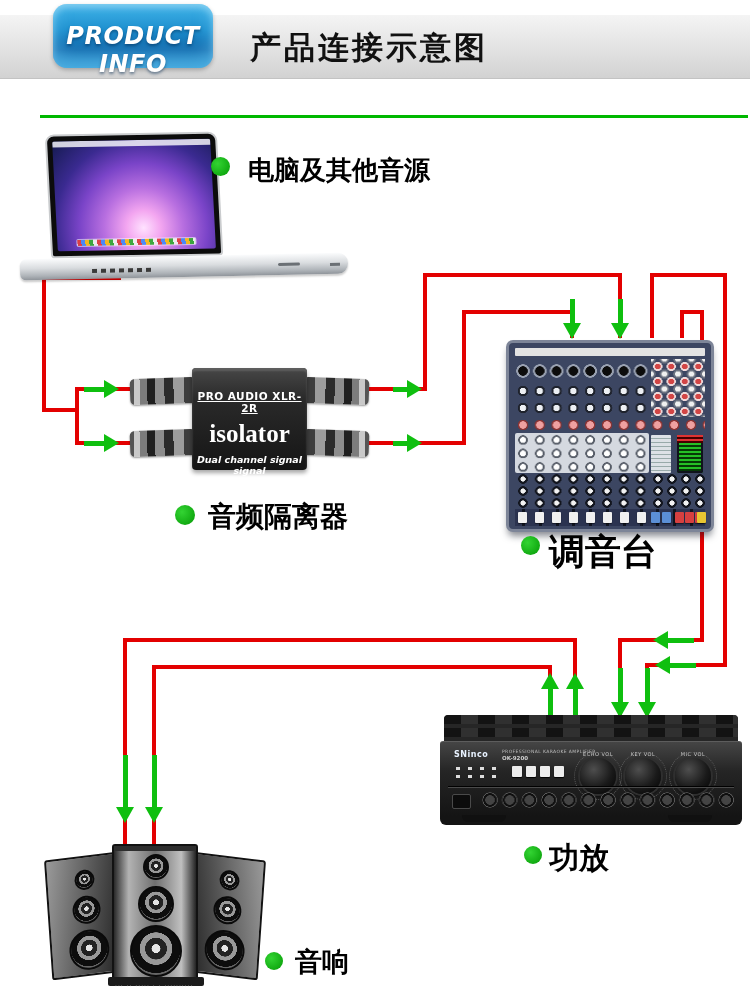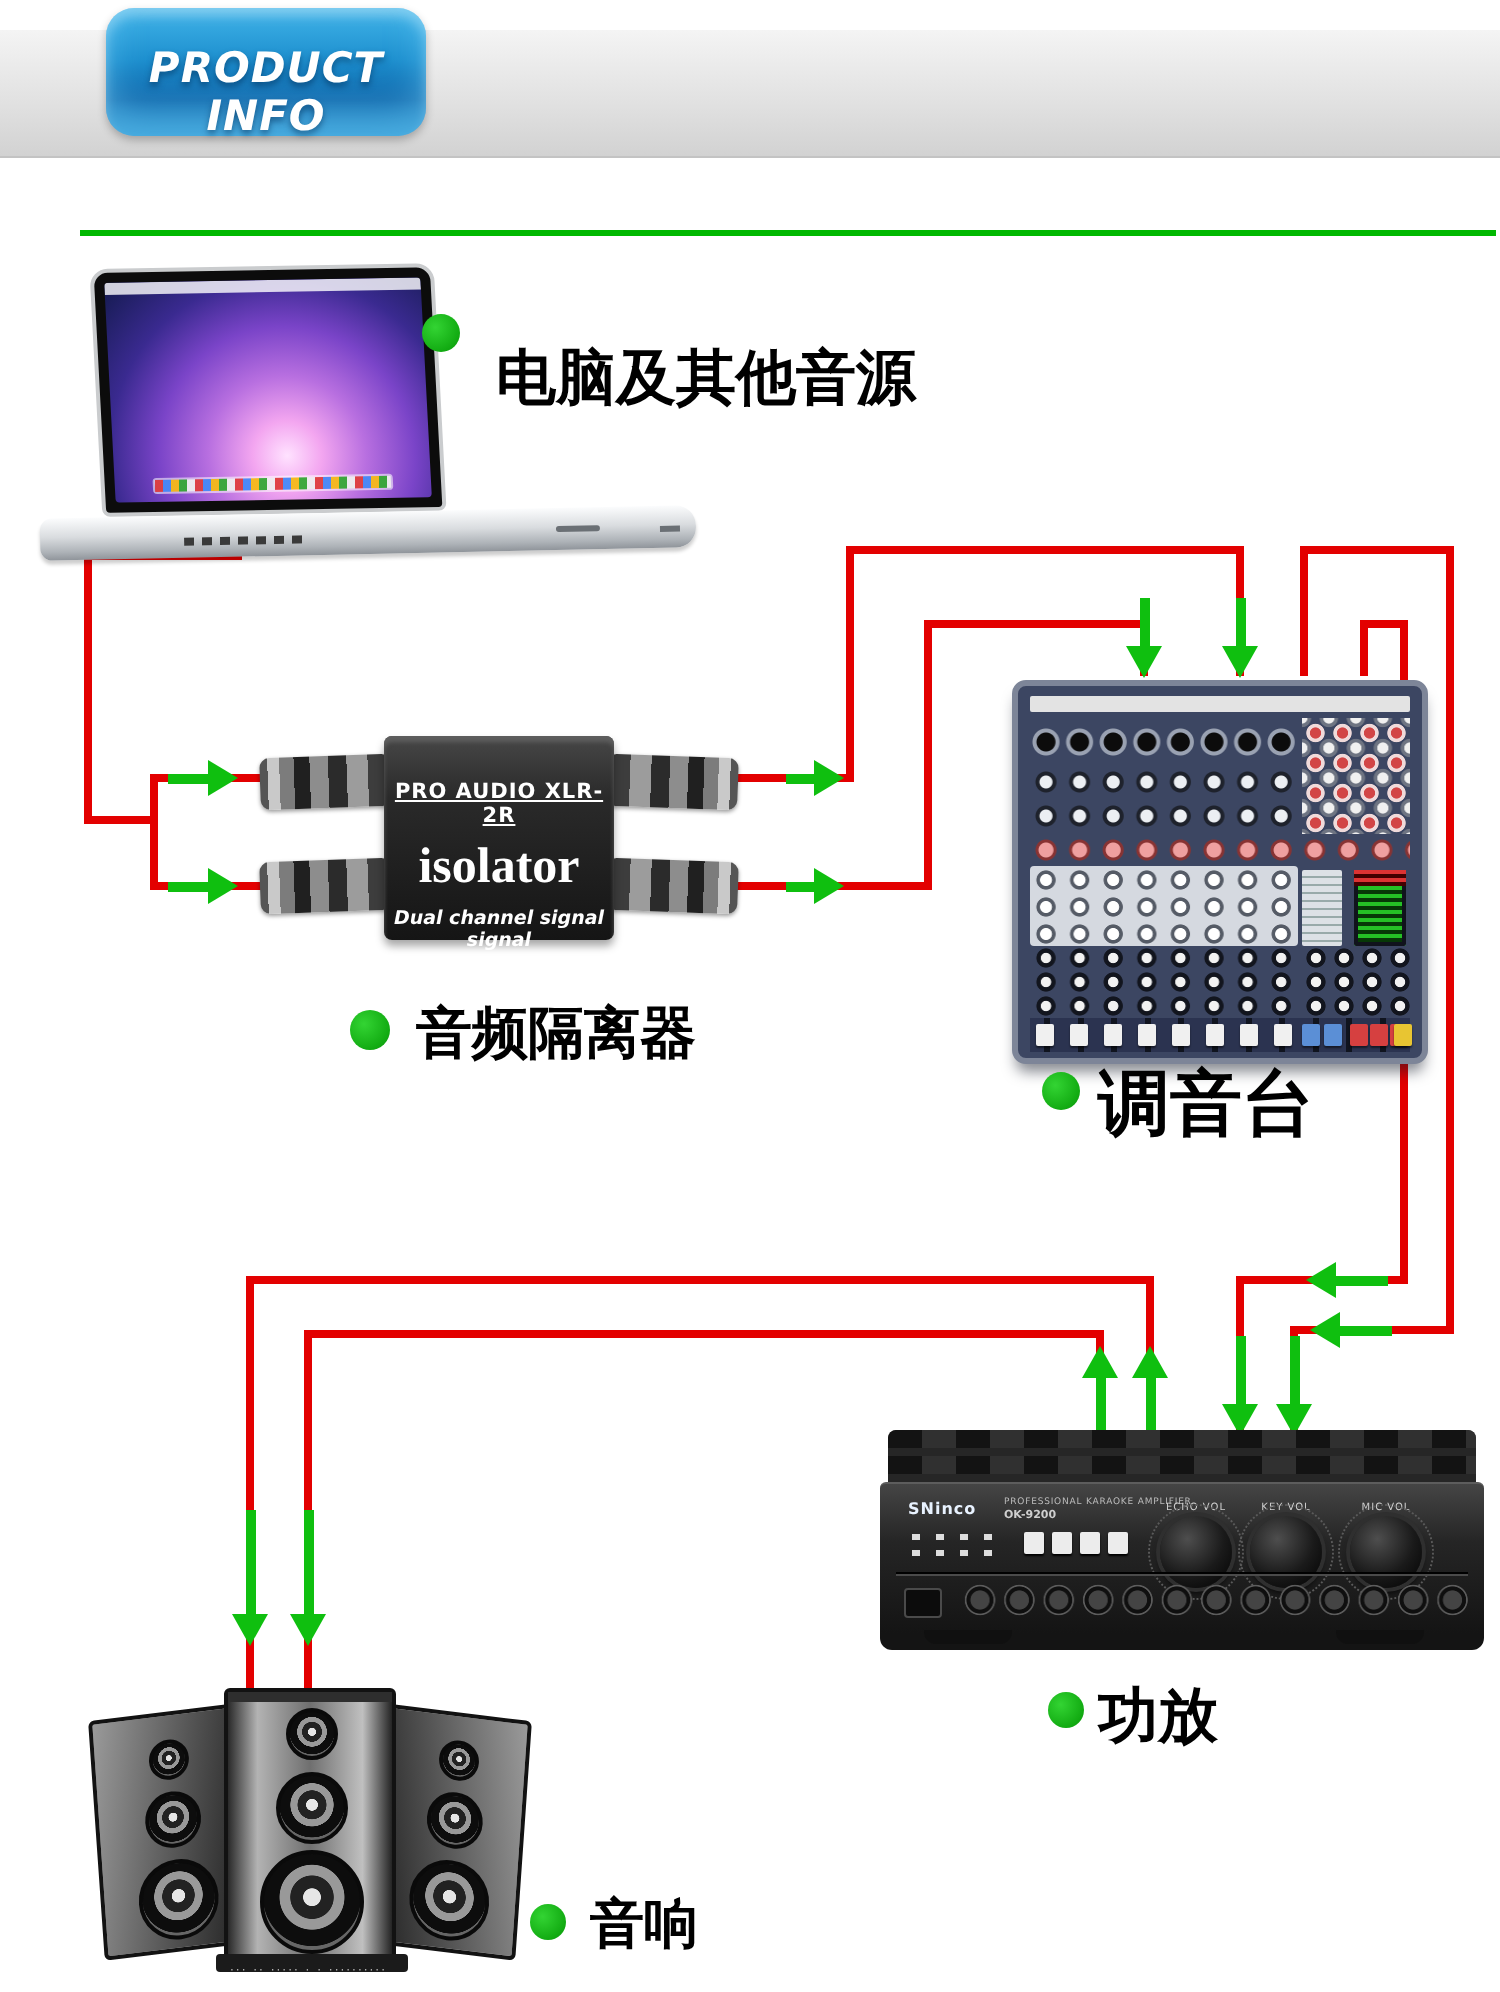--- a/index.html
+++ b/index.html
@@ -8,21 +8,21 @@
   
   .graybar{position:absolute;left:0;top:15px;width:750px;height:63px;
            background:linear-gradient(180deg,#f4f4f4,#e2e2e2 55%,#d2d2d2);border-bottom:1px solid #c3c3c3;}
   .ribbon{position:absolute;left:53px;top:4px;width:160px;height:64px;
           background:linear-gradient(180deg,#41b4e9 0%,#1e90cf 40%,#0b63a8 72%,#1079bb 100%);
           border-radius:14px;box-shadow:inset 0 -14px 18px rgba(120,215,255,.55),inset 0 4px 6px rgba(255,255,255,.35),0 2px 4px rgba(0,0,0,.25);}
   .ribbon::before,.ribbon::after{content:"";position:absolute;top:-3px;width:34px;height:26px;background:#0a4a86;border-radius:50% 50% 0 50%;z-index:-1;}
   .ribbon::before{left:-10px;transform:rotate(-18deg);}
   .ribbon::after{right:-10px;transform:rotate(18deg) scaleX(-1);}
   .ribbon-text{position:absolute;left:0;top:18px;width:100%;text-align:center;color:#fff;
-               font-size:21px;font-weight:900;font-style:italic;letter-spacing:.5px;text-shadow:0 2px 3px rgba(0,40,80,.5);}
+               font-size:24px;font-weight:900;font-style:italic;letter-spacing:.5px;text-shadow:0 2px 3px rgba(0,40,80,.5);}
   .page-title{position:absolute;left:250px;top:27px;font-size:31px;font-weight:900;color:#111;letter-spacing:3px;}
   .underline{position:absolute;left:40px;top:115px;width:708px;height:3px;background:#00b800;}
   
   .wire{position:absolute;background:#e30000;}
   .ar{position:absolute;background:#0fbf0f;}
   .ar.r{height:5px}.ar.l{height:5px}.ar.u{width:5px}.ar.d{width:5px}
   .ar.r::after{content:"";position:absolute;left:100%;top:50%;transform:translateY(-50%);
     border:9px solid transparent;border-right:0;border-left:15px solid #0fbf0f;}
   .ar.l::after{content:"";position:absolute;right:100%;top:50%;transform:translateY(-50%);
     border:9px solid transparent;border-left:0;border-right:15px solid #0fbf0f;}
@@ -133,20 +133,21 @@
 </style>
 </head>
 <body>
 
 <div class="canvas">
 
   <div class="graybar"></div>
   <div class="ribbon">
     <div class="ribbon-text">PRODUCT INFO</div>
   </div>
+  <div class="page-title">产品连接示意图</div>
   <div class="underline"></div>
 
   <div>
     <div class="wire" style="left:117px;top:267px;width:4px;height:12px;"></div>
     <div class="wire" style="left:42px;top:276px;width:79px;height:4px;"></div>
     <div class="wire" style="left:42px;top:276px;width:4px;height:136px;"></div>
     <div class="wire" style="left:42px;top:408px;width:37px;height:4px;"></div>
     <div class="wire" style="left:75px;top:387px;width:4px;height:58px;"></div>
     <div class="wire" style="left:75px;top:387px;width:76px;height:4px;"></div>
     <div class="wire" style="left:75px;top:441px;width:76px;height:4px;"></div>
@@ -200,21 +201,21 @@
         <div class="lap-dock"></div>
       </div>
     </div>
     <div class="lap-base">
       <div class="lap-ports"></div>
       <div class="lap-mark1"></div>
       <div class="lap-mark2"></div>
     </div>
   </div>
   <div class="dot" style="left:211px;top:157px;width:19px;height:19px;"></div>
-  <div class="lbl" style="left:248px;top:153px;font-size:30px;margin-top:16px;">电脑及其他音源</div>
+  <div class="lbl" style="left:248px;top:153px;font-size:26px;">电脑及其他音源</div>
 
   <div>
     <div class="xlr" style="left:130px;top:378px;width:66px;transform:rotate(-2deg);"></div>
     <div class="xlr" style="left:130px;top:430px;width:66px;transform:rotate(-2deg);"></div>
     <div class="xlr flip" style="left:303px;top:378px;width:66px;transform:rotate(2deg);"></div>
     <div class="xlr flip" style="left:303px;top:430px;width:66px;transform:rotate(2deg);"></div>
     <div class="iso-box">
       <div class="iso-l1">PRO AUDIO XLR-2R</div>
       <div class="iso-l2">isolator</div>
       <div class="iso-l3">Dual channel signal signal</div>

